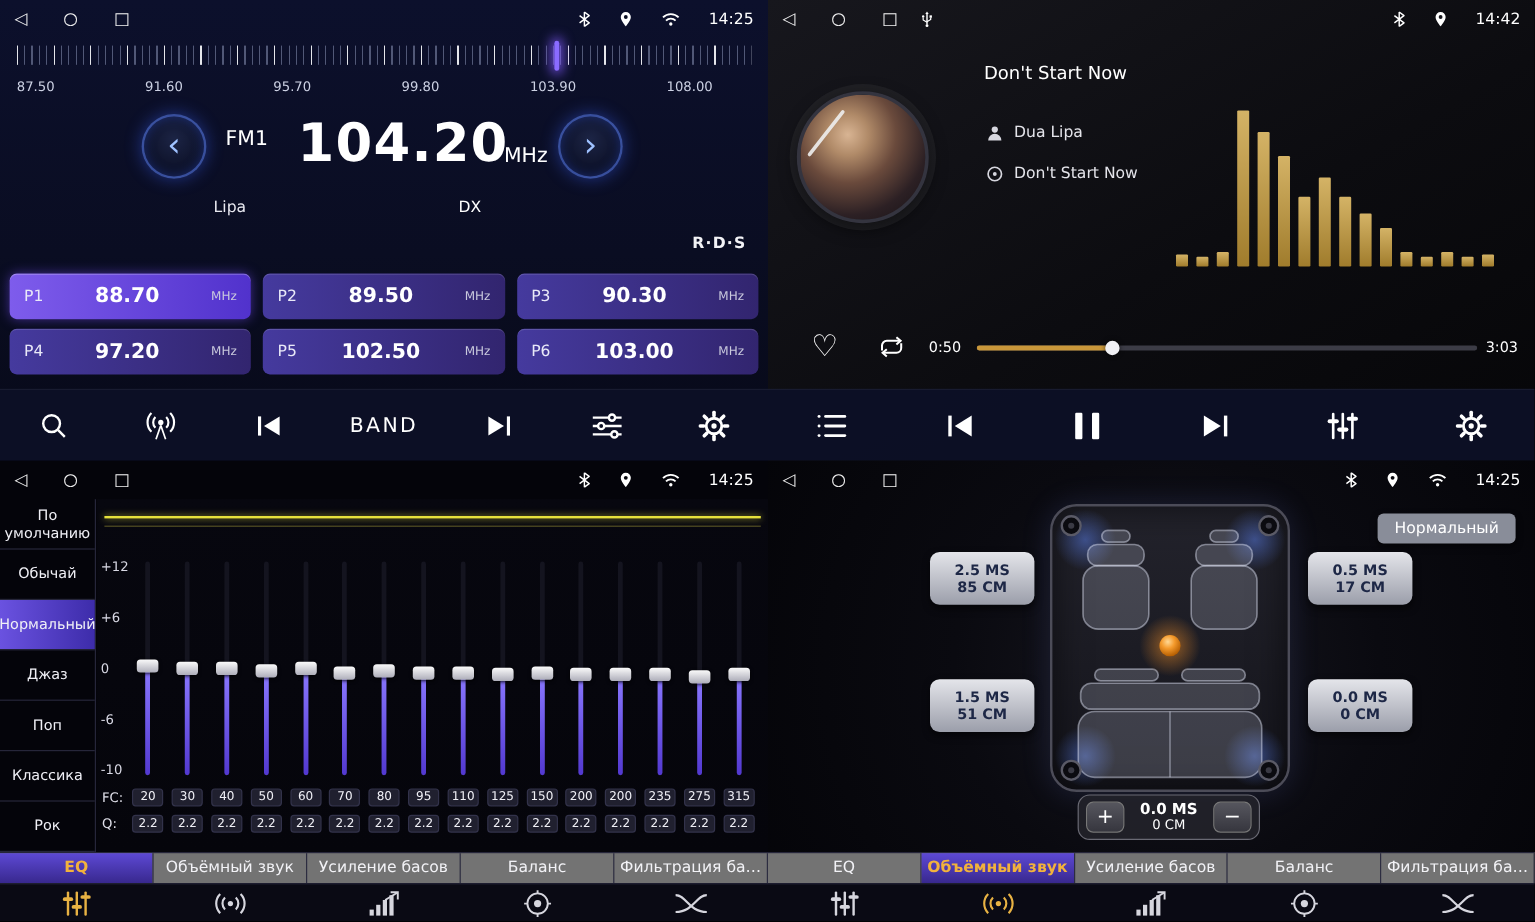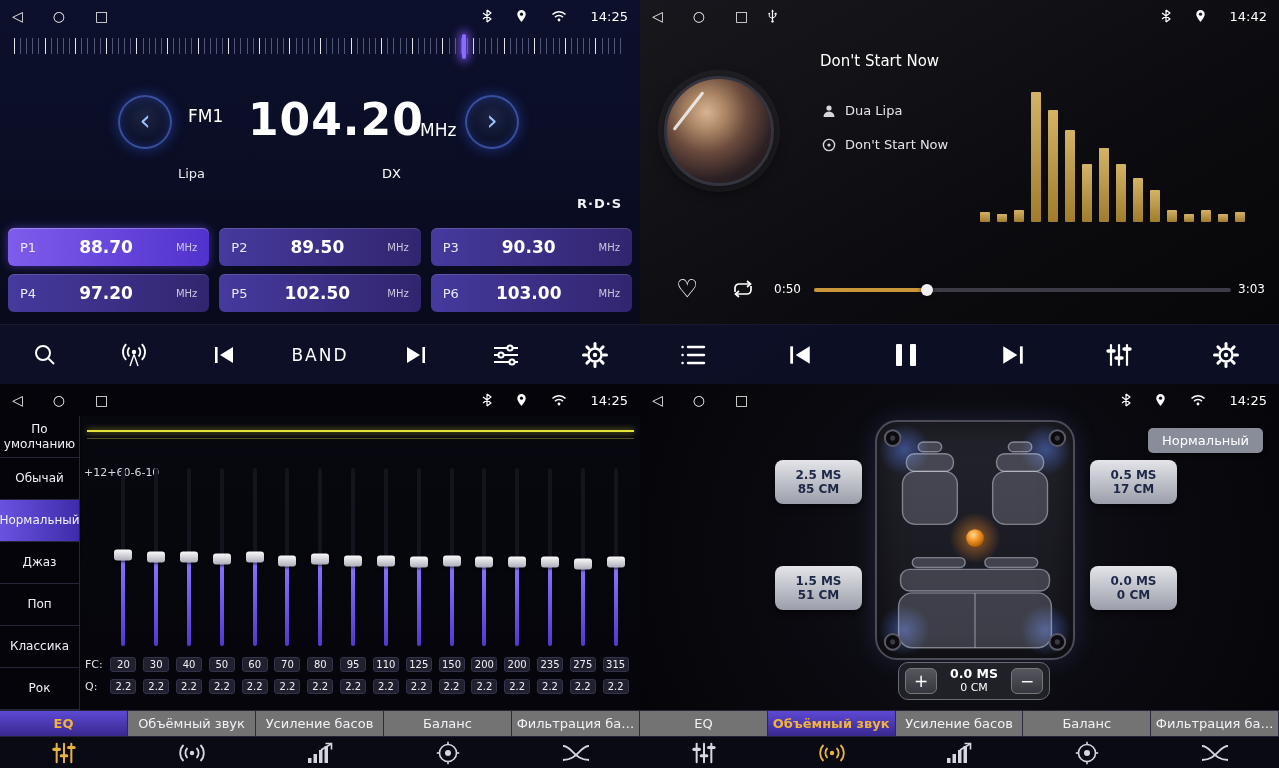--- a/index.html
+++ b/index.html
@@ -85,21 +85,21 @@
 
   
   .eq{background:#04040a}
   .eq-side{position:absolute;left:0;top:32px;bottom:58px;width:80px;border-right:1px solid #26263a;display:flex;flex-direction:column}
   .eq-item{flex:1;display:flex;align-items:center;justify-content:center;text-align:center;font-size:12px;line-height:1.25;
     border-bottom:1px solid #26263a;padding:2px 3px;color:#f0f0f6;cursor:pointer}
   .eq-item.active{background:linear-gradient(90deg,#6a52e0,#3d2caa)}
   .eq-plot{position:absolute;left:81px;right:0;top:32px;bottom:58px;background:linear-gradient(180deg,#07070f,#05050b)}
   .curve{position:absolute;left:6px;right:6px;top:14px;height:2px;background:#e6e23c;box-shadow:0 0 6px rgba(230,226,60,.8)}
   .curve2{position:absolute;left:6px;right:6px;top:22px;height:1px;background:rgba(200,190,70,.4)}
-  .gains{position:absolute;left:3px;top:50px;height:182px;display:flex;flex-direction:row;justify-content:space-between;
+  .gains{position:absolute;left:3px;top:50px;height:182px;display:flex;flex-direction:column;justify-content:space-between;
     font-size:11px;color:#d8d8e4}
   .bands{position:absolute;left:26px;right:8px;top:52px;height:178px;display:flex}
   .bandcol{flex:1;position:relative;cursor:pointer}
   .track{position:absolute;left:50%;top:0;bottom:0;width:4px;transform:translateX(-50%);background:#14141f;border-radius:2px}
   .sl-fill{position:absolute;left:0;right:0;bottom:0;background:linear-gradient(180deg,#8a78ff,#5238d0);border-radius:2px}
   .sl-handle{position:absolute;left:50%;width:18px;height:11px;transform:translate(-50%,-50%);
     background:linear-gradient(180deg,#fafafa,#aeaeba);border-radius:3px;box-shadow:0 1px 3px rgba(0,0,0,.85)}
   .chips-row{position:absolute;left:26px;right:8px;height:17px;display:flex}
   .row-fc{top:240px}.row-q{top:262px}
   .chipcell{flex:1;display:flex;align-items:center;justify-content:center}
@@ -164,20 +164,29 @@
               <circle cx="8" cy="10" r="1.4" fill="#fff" stroke="none"></circle>
             </svg>
           </span>
         <span>14:25</span>
       </div>
     </div>
 
     <div class="r-scale">
       <div class="r-ticks"></div>
       <div class="r-indicator"></div>
+      <div class="r-scale-labels">
+
+      <span>87.50</span>
+          <span>91.60</span>
+          <span>95.70</span>
+          <span>99.80</span>
+          <span>103.90</span>
+          <span>108.00</span>
+        </div>
     </div>
 
     <div class="rbtn left">‹</div>
     <div class="r-band">FM1</div>
     <div class="r-none">Lipa</div>
     <div class="r-freq">104.20</div>
     <div class="r-mhz">MHz</div>
     <div class="r-dx">DX</div>
     <div class="rbtn right">›</div>
     <div class="r-rds">R·D·S</div>

